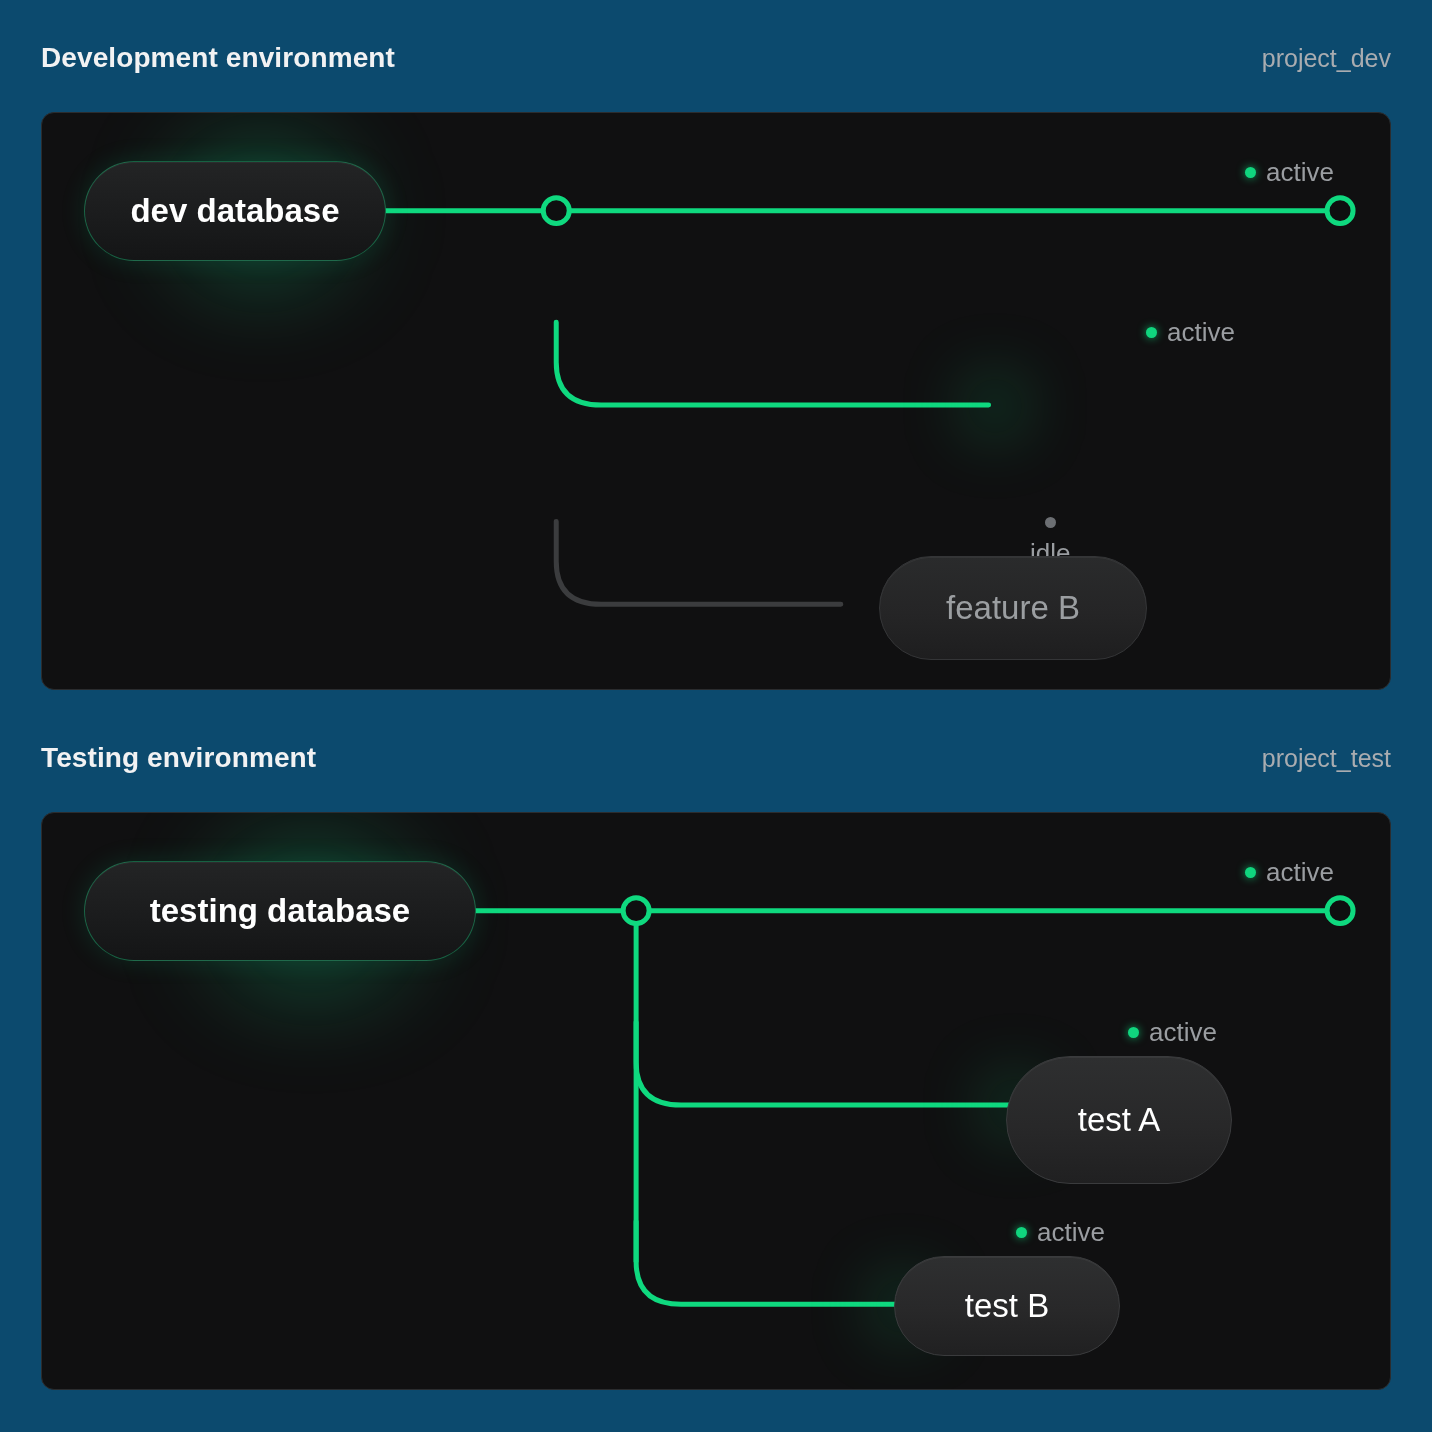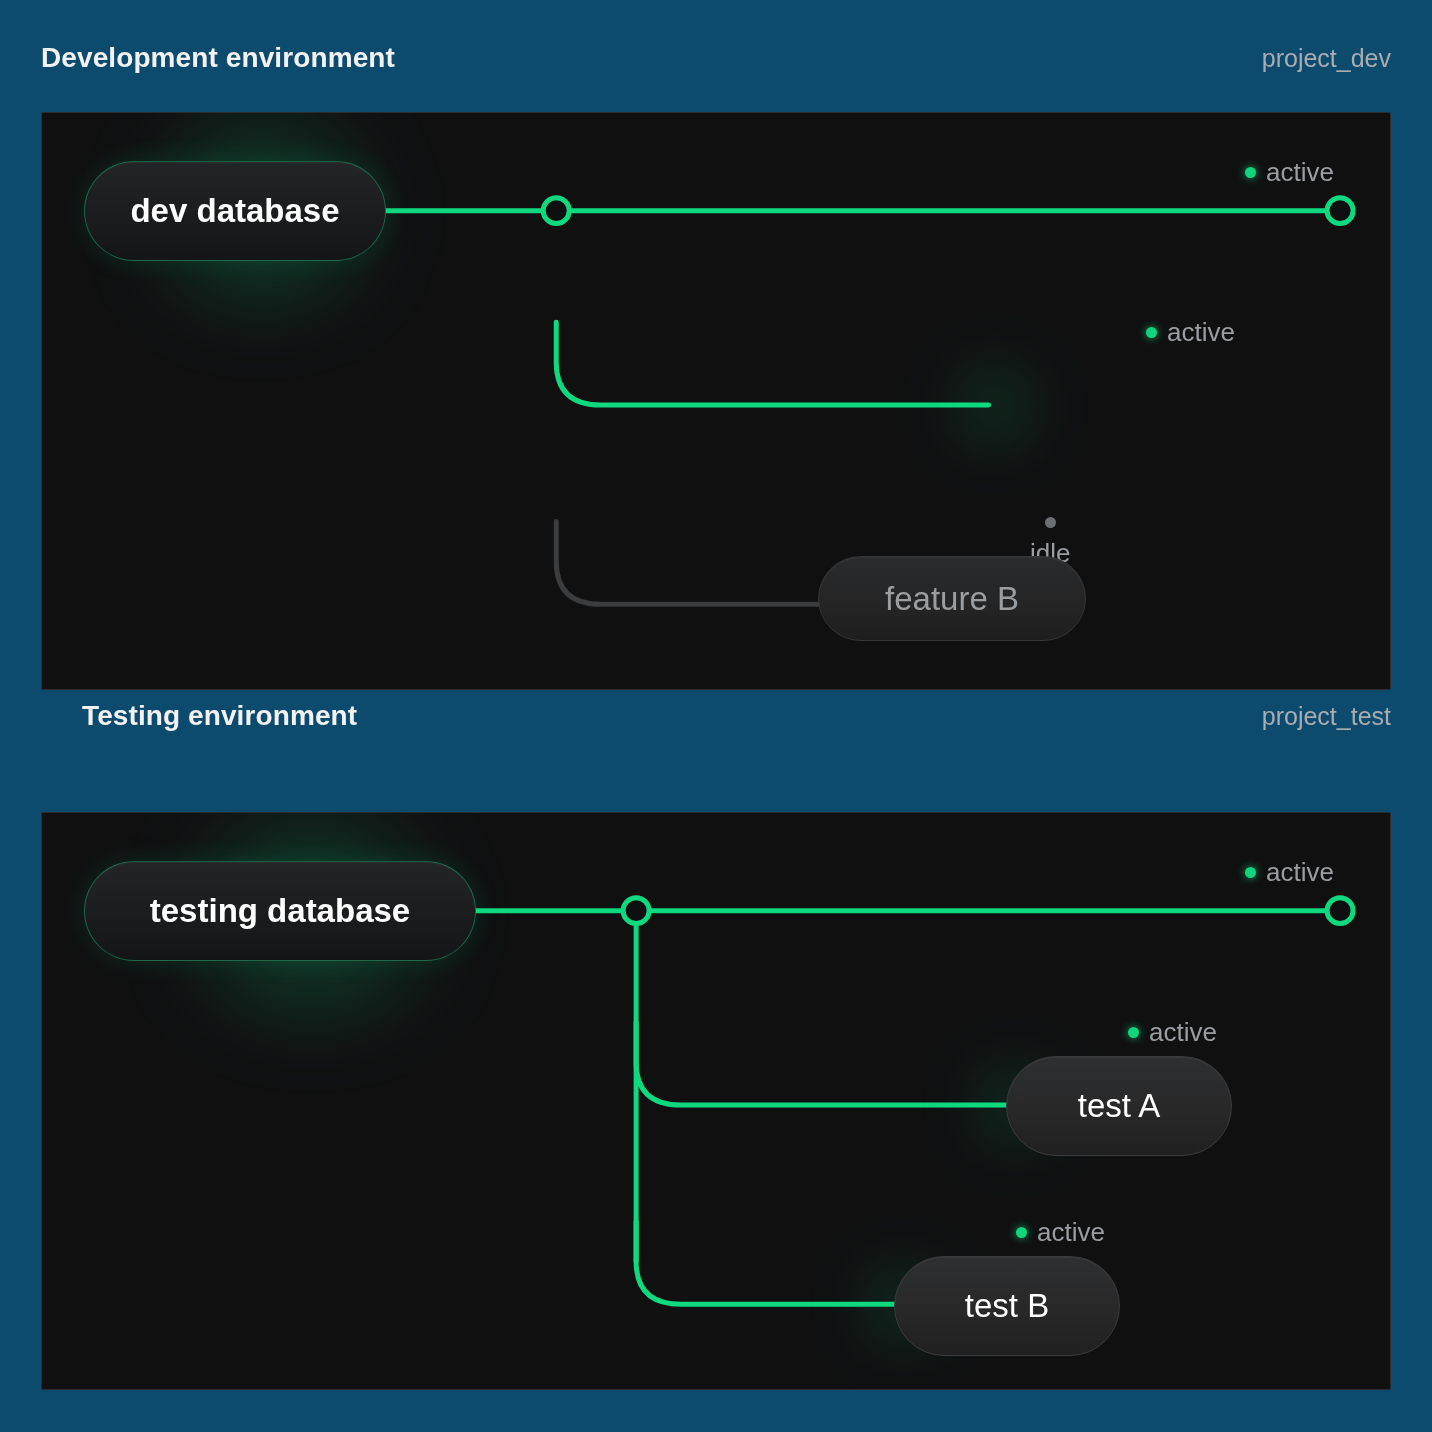--- a/index.html
+++ b/index.html
@@ -42,21 +42,21 @@
     font-size: 25px;
     font-weight: 400;
     color: #a9acb0;
     white-space: nowrap;
   }
 
   
   .panel {
     position: absolute;
     border: 1px solid #2b2c2e;
-    border-radius: 2px;
+    border-radius: 13px;
     background: #101011;
     box-sizing: border-box;
     overflow: hidden;
   }
   .panel-inner {
     position: absolute;
     inset: 0;
   }
   .wires {
     position: absolute;
@@ -192,28 +192,28 @@
       <div class="status idle" style="left:988px; top:404px;flex-direction:column;">
         <span class="dot"></span>
         <span>idle</span>
       </div>
 
       <div class="node node-db" style="left:42px; top:48px; width:302px; height:100px;">
         <span>dev database</span>
       </div>
 
 
-      <div class="node node-leaf idle" style="left:776px; top:443px; width:268px; height:85px;">
+      <div class="node node-leaf idle" style="left:837px; top:443px; width:268px; height:104px;">
         <span>feature B</span>
       </div>
 
     </div>
   </div>
 
-  <div class="section-header" style="top:700px;margin-left:41px;">
+  <div class="section-header" style="top:742px;">
     <div class="section-title">Testing environment</div>
     <div class="section-project">project_test</div>
   </div>
 
   <div class="panel" style="left:41px; top:812px; width:1350px; height:578px;">
     <div class="panel-inner">
 
       <div class="glow-blob" style="left:90px; top:-10px; width:360px; height:230px;
                   background: radial-gradient(circle, rgba(18,200,128,0.30) 0%, rgba(18,200,128,0.10) 45%, rgba(18,200,128,0) 72%);"></div>
 
@@ -248,21 +248,21 @@
 
       <div class="status" style="left:974px; top:404px;">
         <span class="dot"></span>
         <span>active</span>
       </div>
 
       <div class="node node-db" style="left:42px; top:48px; width:392px; height:100px;">
         <span>testing database</span>
       </div>
 
-      <div class="node node-leaf" style="left:964px; top:243px; width:226px; height:100px;align-items:center;">
+      <div class="node node-leaf" style="left:964px; top:243px; width:226px; height:128px;align-items:center;">
         <span>test A</span>
       </div>
 
       <div class="node node-leaf" style="left:852px; top:443px; width:226px; height:100px;">
         <span>test B</span>
       </div>
 
     </div>
   </div>
 

